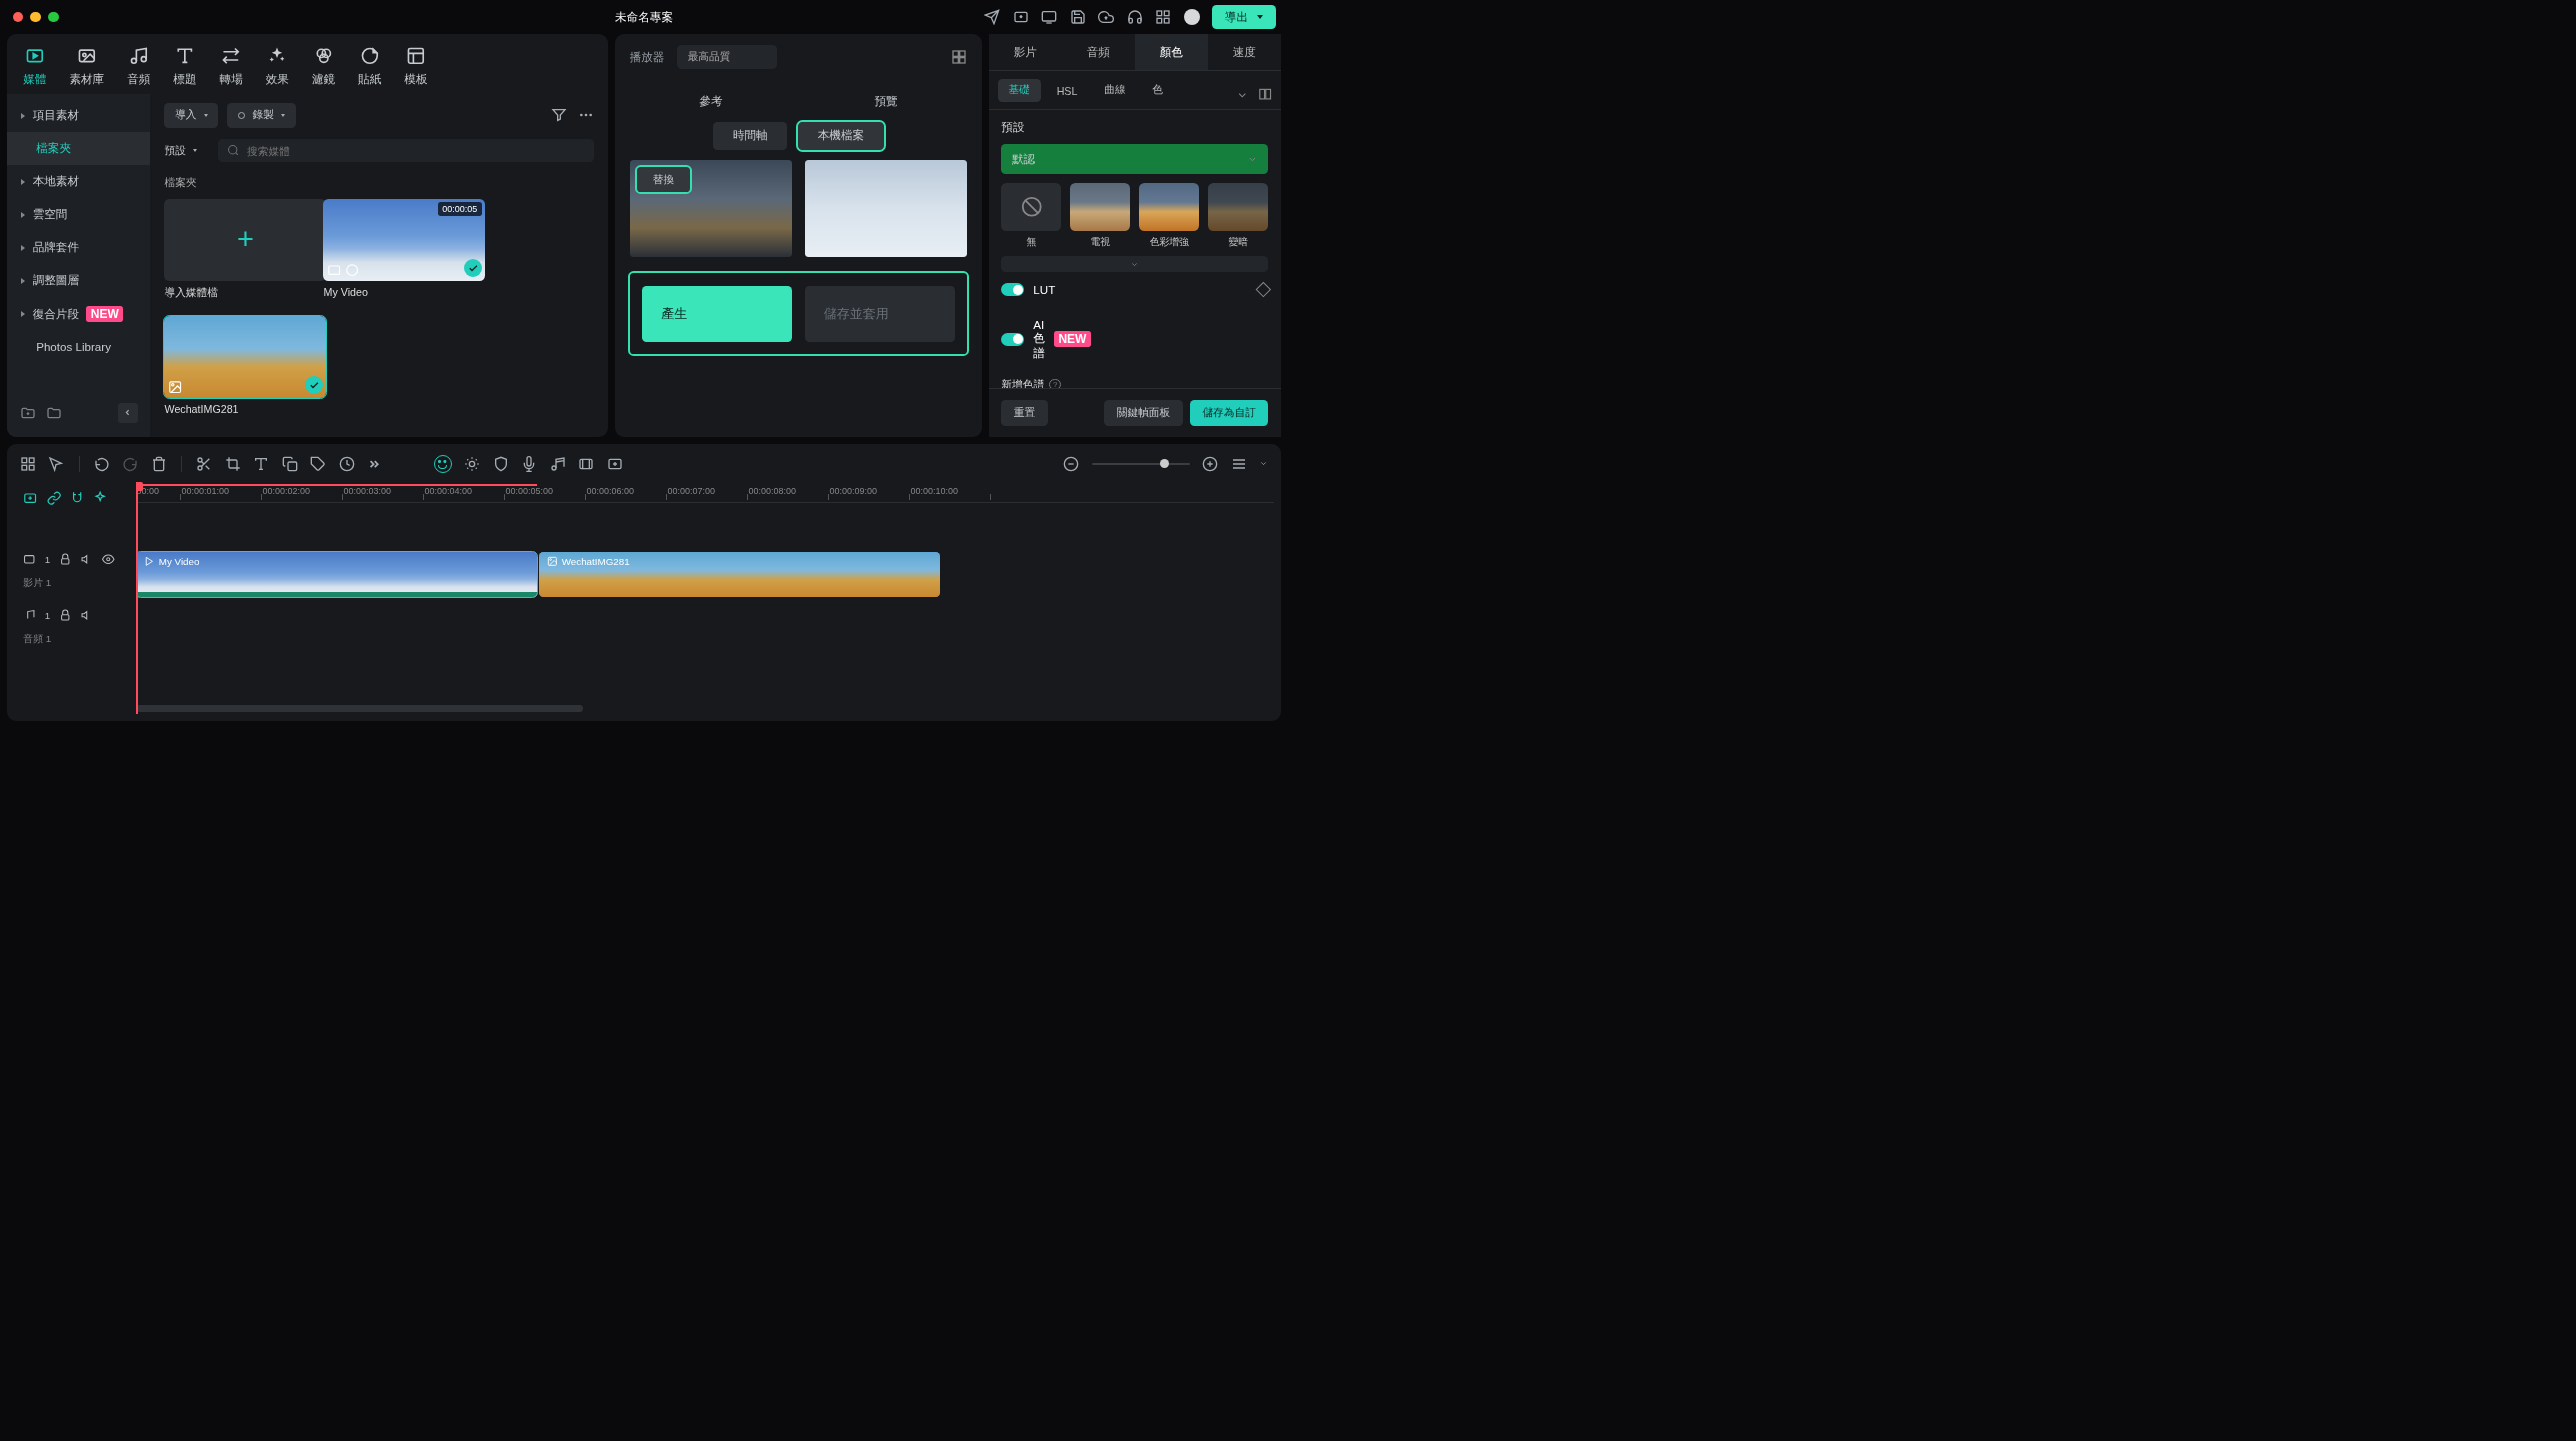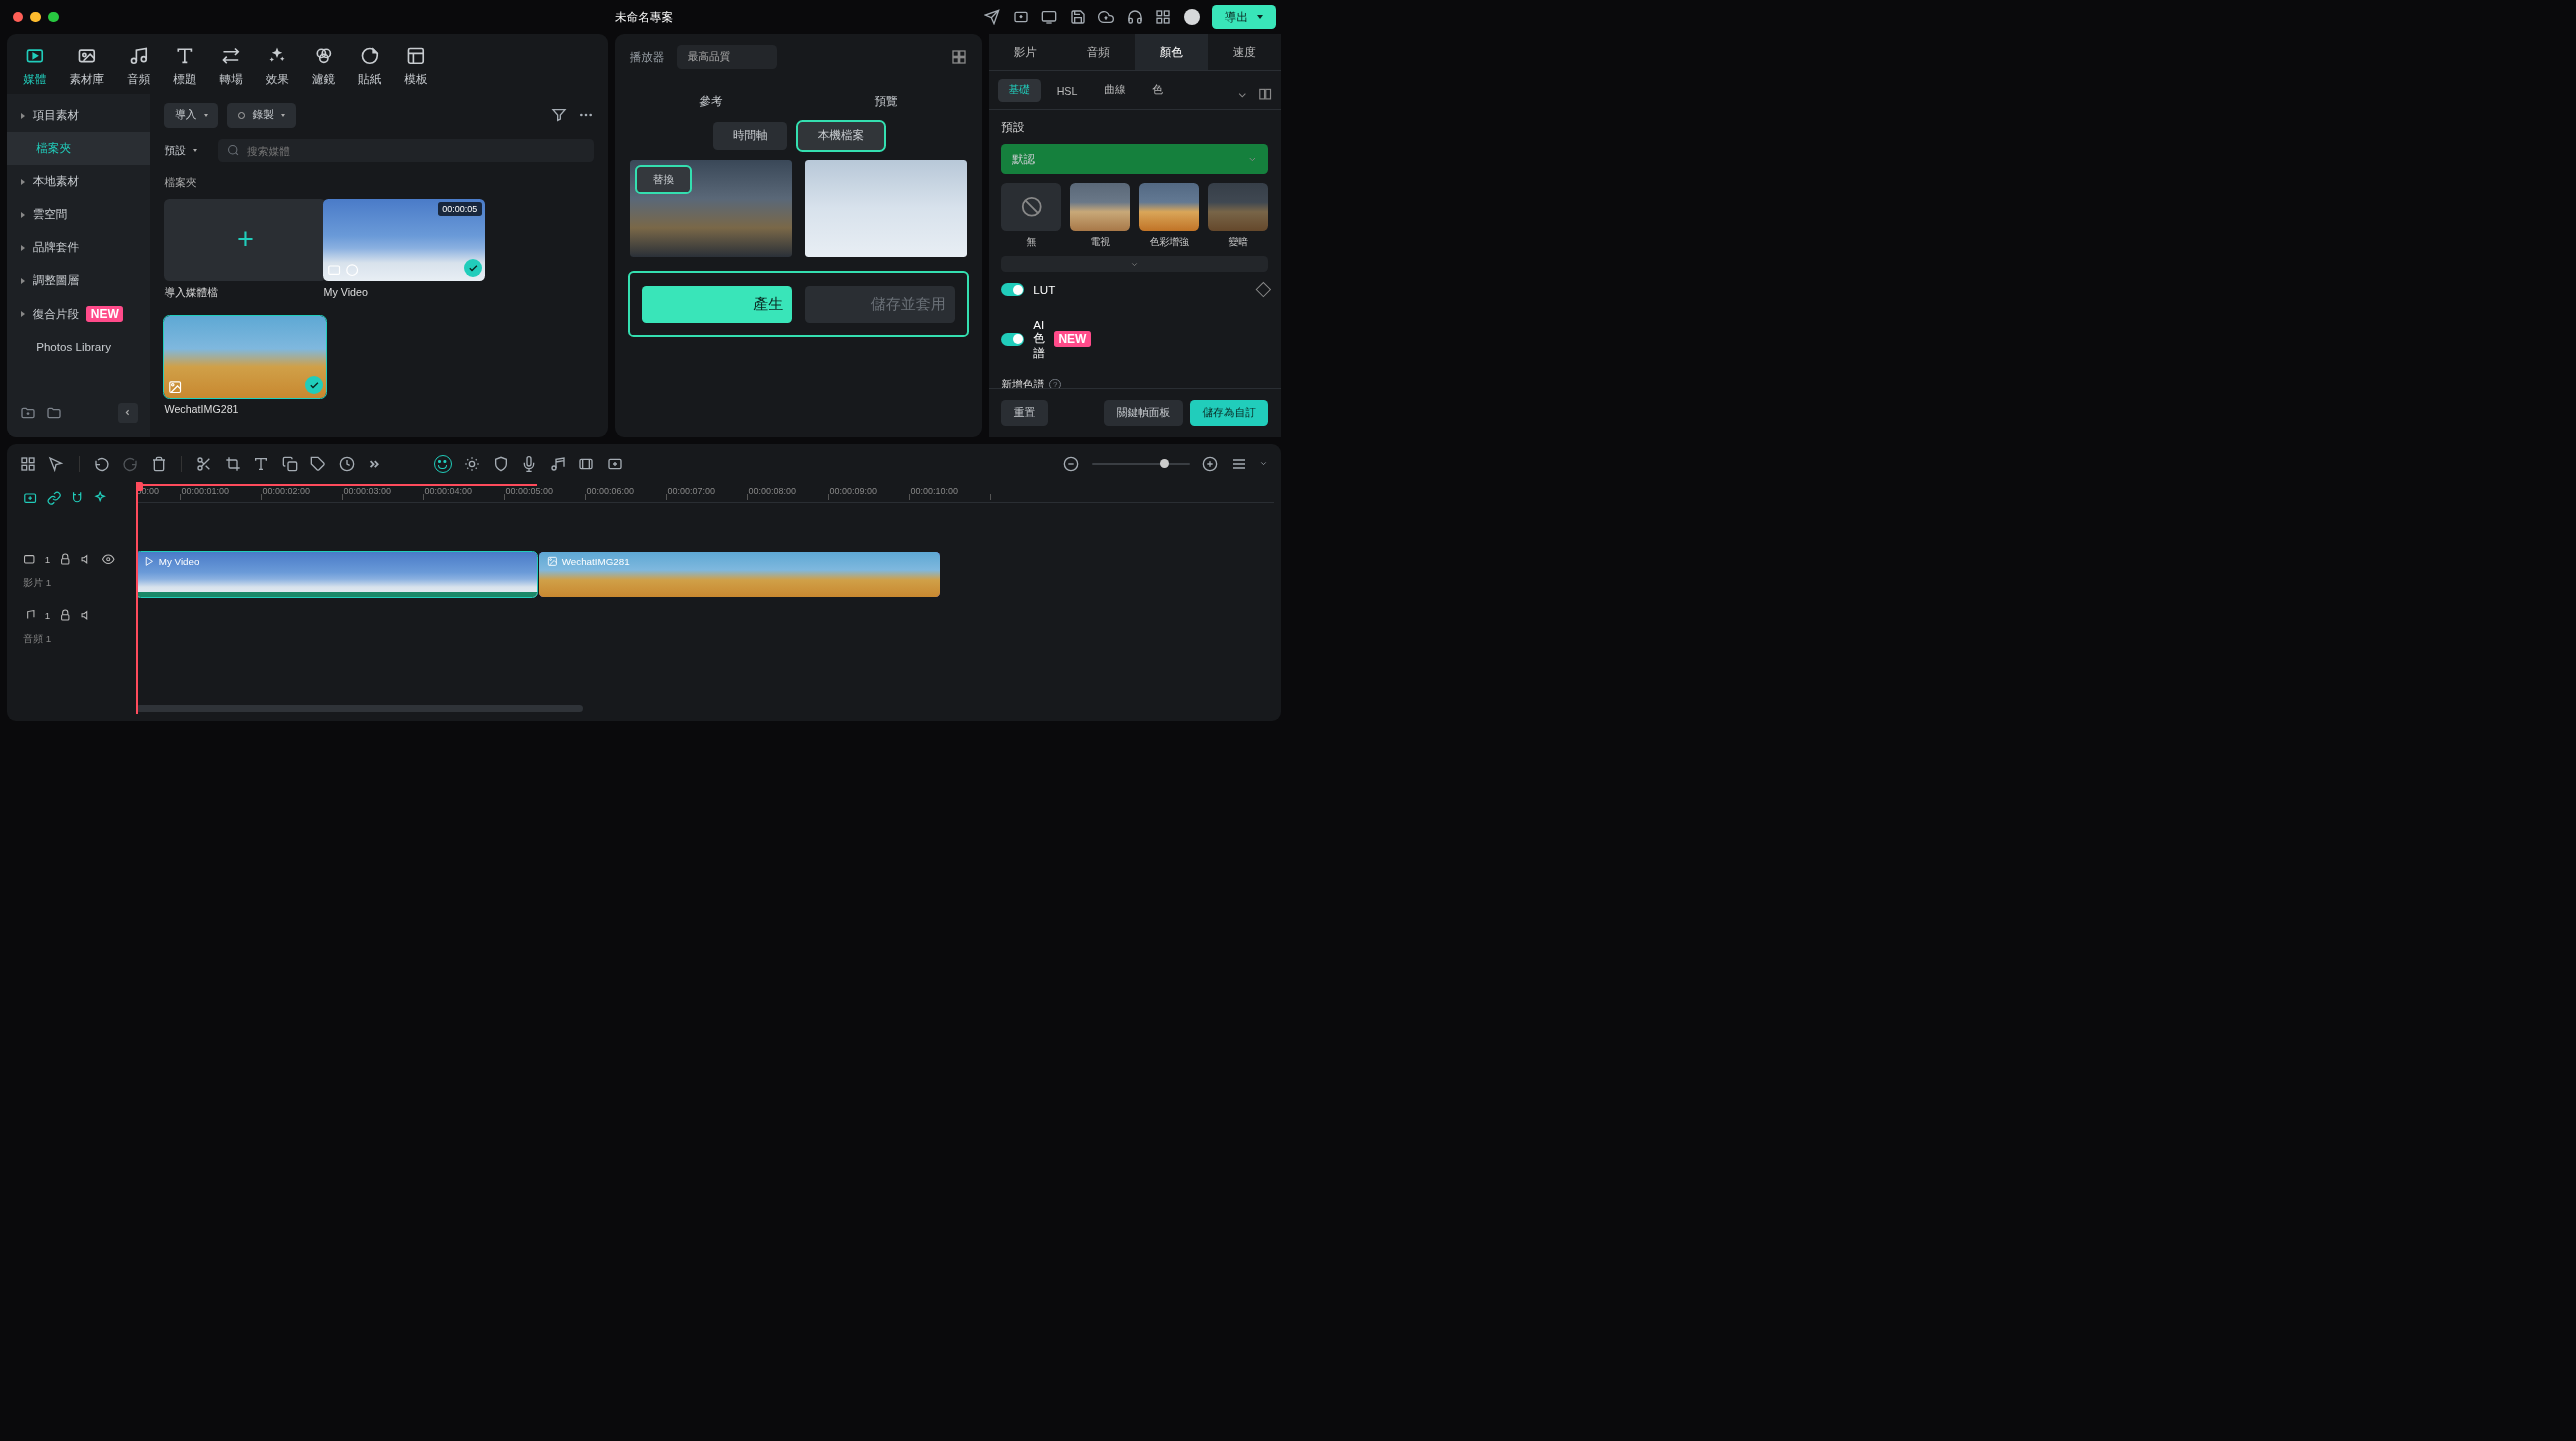--- a/index.html
+++ b/index.html
@@ -70,21 +70,21 @@
 .quality-sel{background:#23262a;padding:5.4px 10.7px;border-radius:4.5px;display:flex;align-items:center;gap:36px;cursor:pointer;font-size:10.7px;color:#aaa}
 .player-top-right{margin-left:auto;display:flex;gap:7.2px;color:#888}
 .ref-tabs{display:flex;justify-content:center;gap:152px;margin-top:25px;font-size:11.6px}
 .ref-sub{display:flex;justify-content:center;gap:10.7px;margin-top:12.5px}
 .ref-pill{background:#2a2e33;padding:6.3px 19.7px;border-radius:4.5px;cursor:pointer;font-size:11.6px}
 .ref-pill.hl{outline:2.7px solid #34dfb0;background:#313539}
 .ref-previews{display:flex;gap:12.5px;margin-top:10.7px;justify-content:center}
 .ref-preview{width:168px;height:97px;background:#333;border-radius:3.6px;position:relative;overflow:hidden}
 .ref-overlay{position:absolute;top:7.2px;left:7.2px;background:#34383d;padding:5.4px 16px;border-radius:3.6px;font-size:10.7px;outline:2.7px solid #34dfb0}
 .gen-row{display:flex;gap:12.5px;margin-top:16px;padding:12.5px;outline:2.7px solid #34dfb0;border-radius:3.6px}
-.gen-btn{flex:1;padding:9px;border-radius:4.5px;text-align:right;cursor:pointer;font-size:15px}
+.gen-btn{flex:1;padding:19px;border-radius:4.5px;text-align:left;cursor:pointer;font-size:13px}
 .gen-primary{background:#39e5b9;color:#0a2620}
 .gen-secondary{background:#2a2e33;color:#6a7077}
 
 
 .inspector{width:292px;background:#17191c;display:flex;flex-direction:column}
 .insp-tabs{display:flex;border-bottom:0.9px solid #2a2e33}
 .insp-tab{flex:1;text-align:center;padding:10.7px 0;cursor:pointer;font-size:11.6px;color:#bbb}
 .insp-tab.active{color:#fff;background:#23272c}
 .insp-sub{display:flex;align-items:flex-end;gap:5.4px;padding:7.2px 9px;border-bottom:0.9px solid #2a2e33}
 .insp-sub-item{padding:4.5px 10.7px;border-radius:4.5px;cursor:pointer;font-size:10.7px;color:#bbb}

